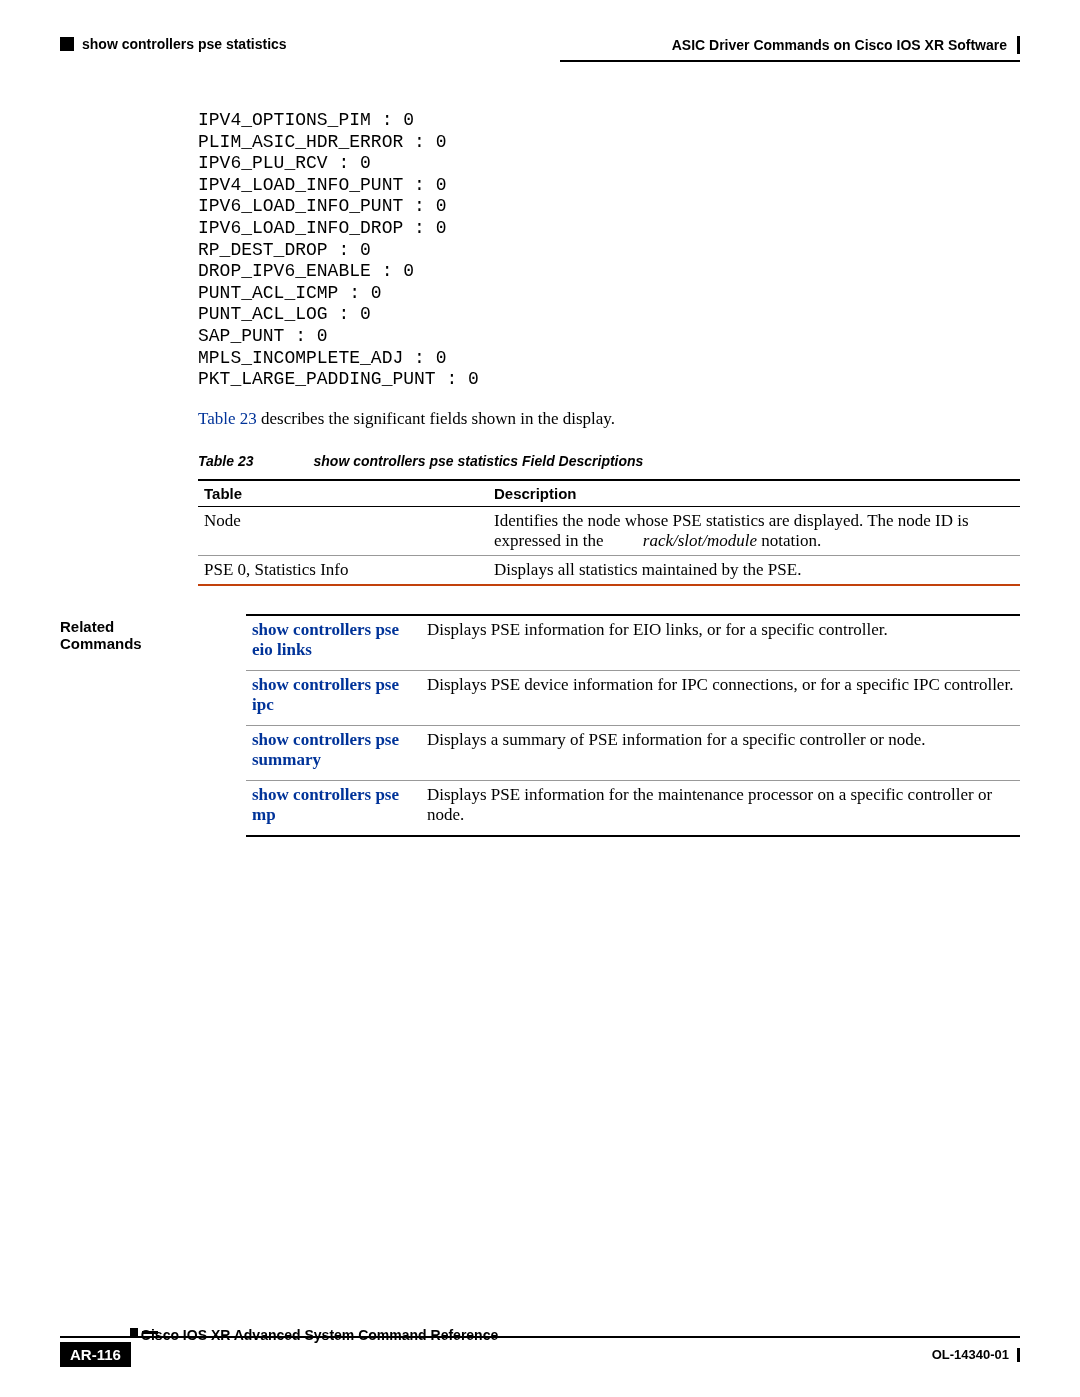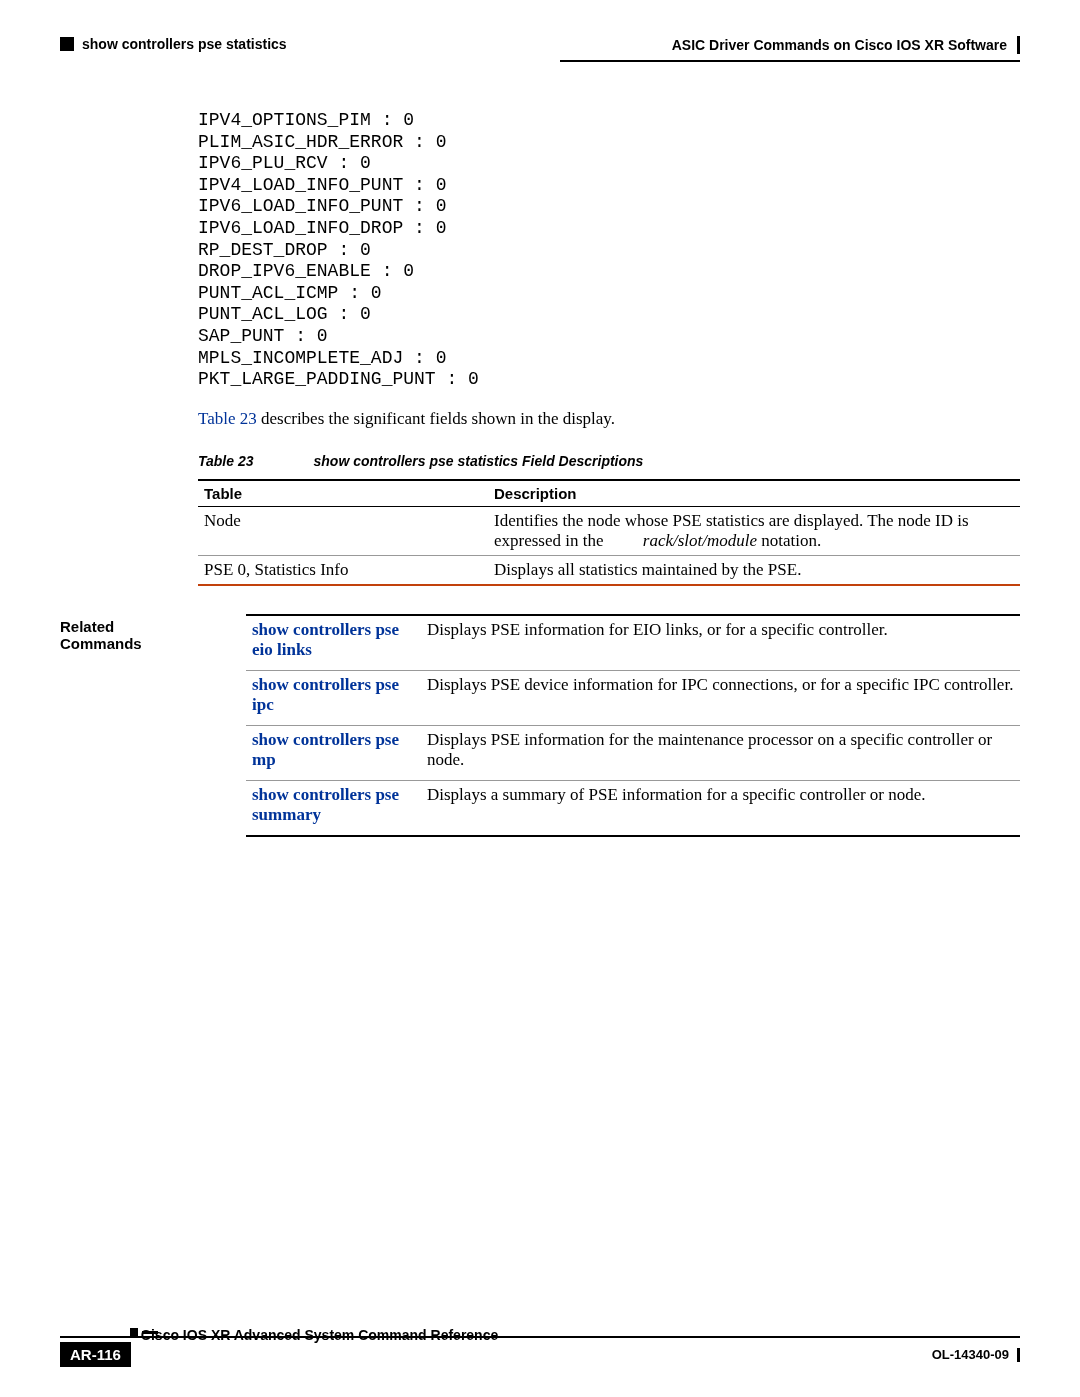--- a/index.html
+++ b/index.html
@@ -217,41 +217,41 @@
       <tbody>
         <tr>
           <td class="cmd-col"><span class="cmd-link">show controllers pse eio links</span></td>
           <td>Displays PSE information for EIO links, or for a specific controller.</td>
         </tr>
         <tr>
           <td class="cmd-col"><span class="cmd-link">show controllers pse ipc</span></td>
           <td>Displays PSE device information for IPC connections, or for a specific IPC controller.</td>
         </tr>
         <tr>
+          <td class="cmd-col"><span class="cmd-link">show controllers pse summary</span></td>
+          <td>Displays a summary of PSE information for a specific controller or node.</td>
+        </tr>
+        <tr>
           <td class="cmd-col"><span class="cmd-link">show controllers pse mp</span></td>
           <td>Displays PSE information for the maintenance processor on a specific controller or node.</td>
-        </tr>
-        <tr>
-          <td class="cmd-col"><span class="cmd-link">show controllers pse summary</span></td>
-          <td>Displays a summary of PSE information for a specific controller or node.</td>
         </tr>
       </tbody>
     </table>
   </div>
 </div>
 
 <div class="footer">
   <div class="footer-dec">
     <span class="sm-sq"></span>
     <span class="sm-sq" style="width:16px;height:3px"></span>
   </div>
   <div class="footer-rule"></div>
   <div class="footer-row">
     <div class="footer-left">
       <span class="page-badge">AR-116</span>
       <span class="footer-title" style="position:relative; top:-20px;">Cisco IOS XR Advanced System Command Reference</span>
     </div>
     <div class="footer-right">
-      <span>OL-14340-09</span>
+      <span>OL-14340-01</span>
       <span class="thin-bar" style="height:14px"></span>
     </div>
   </div>
 </div>
 
 </body></html>

